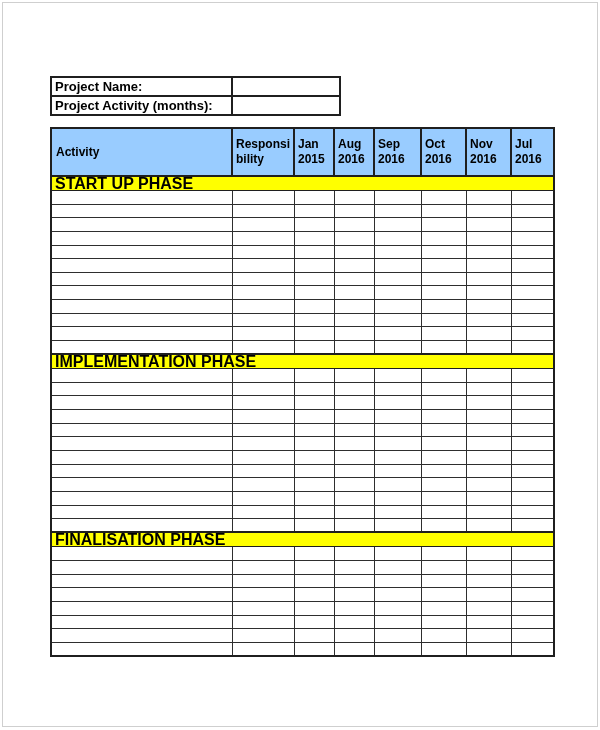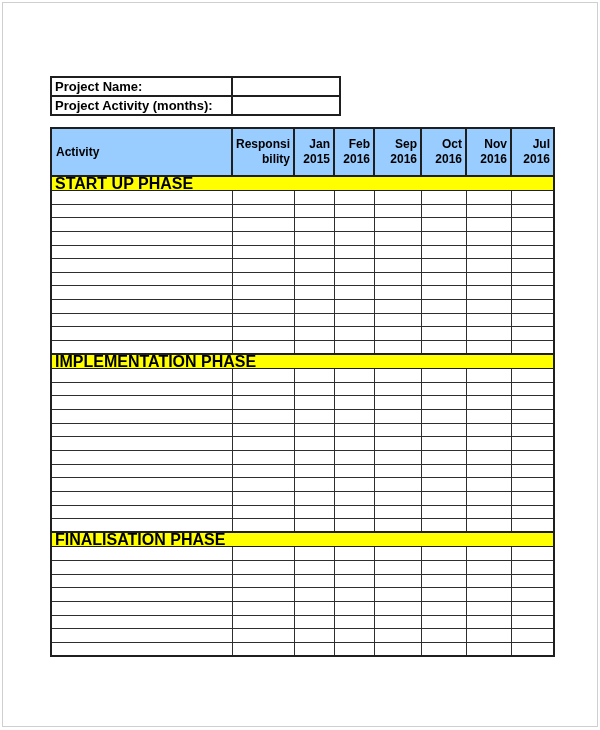--- a/index.html
+++ b/index.html
@@ -37,21 +37,21 @@
     position:absolute; left:50px; top:127px;
     width:503px;
     border:2px solid var(--strong_border, #1f1f1f);
   }
   .schedule th{
     background:var(--header_bg, #99CCFF);
     border:2px solid var(--strong_border, #1f1f1f);
     font-size:12px; font-weight:bold;
     line-height:15px;
     padding:0 3px;
-    text-align:right; vertical-align:middle;
+    text-align:left; vertical-align:middle;
     overflow-wrap:anywhere;
     height:46px;
   }
   .schedule th.col-activity{text-align:left; padding-left:4px;}
   .phase-cell{
     background:var(--phase_bg, #FFFF00);
     border-top:2px solid var(--strong_border, #1f1f1f);
     border-bottom:1.5px solid var(--strong_border, #1f1f1f);
     font-size:16px; font-weight:bold;
     height:13px; line-height:13px;
@@ -97,21 +97,21 @@
       <col style="width:47px">
         <col style="width:45px">
       <col style="width:45px">
         <col style="width:43px">
     </colgroup>
     <thead>
       <tr>
         <th class="col-activity">Activity</th>
         <th>Responsibility</th>
         <th>Jan 2015</th>
-        <th>Feb 2016</th>
+        <th>Aug 2016</th>
         <th>Sep 2016</th>
         <th>Oct 2016</th>
         <th>Nov 2016</th>
         <th>Jul 2016</th>
       </tr>
     </thead>
     <tbody>
         <tr>
           <td class="phase-cell" colspan="8">START UP PHASE</td>
         </tr>

